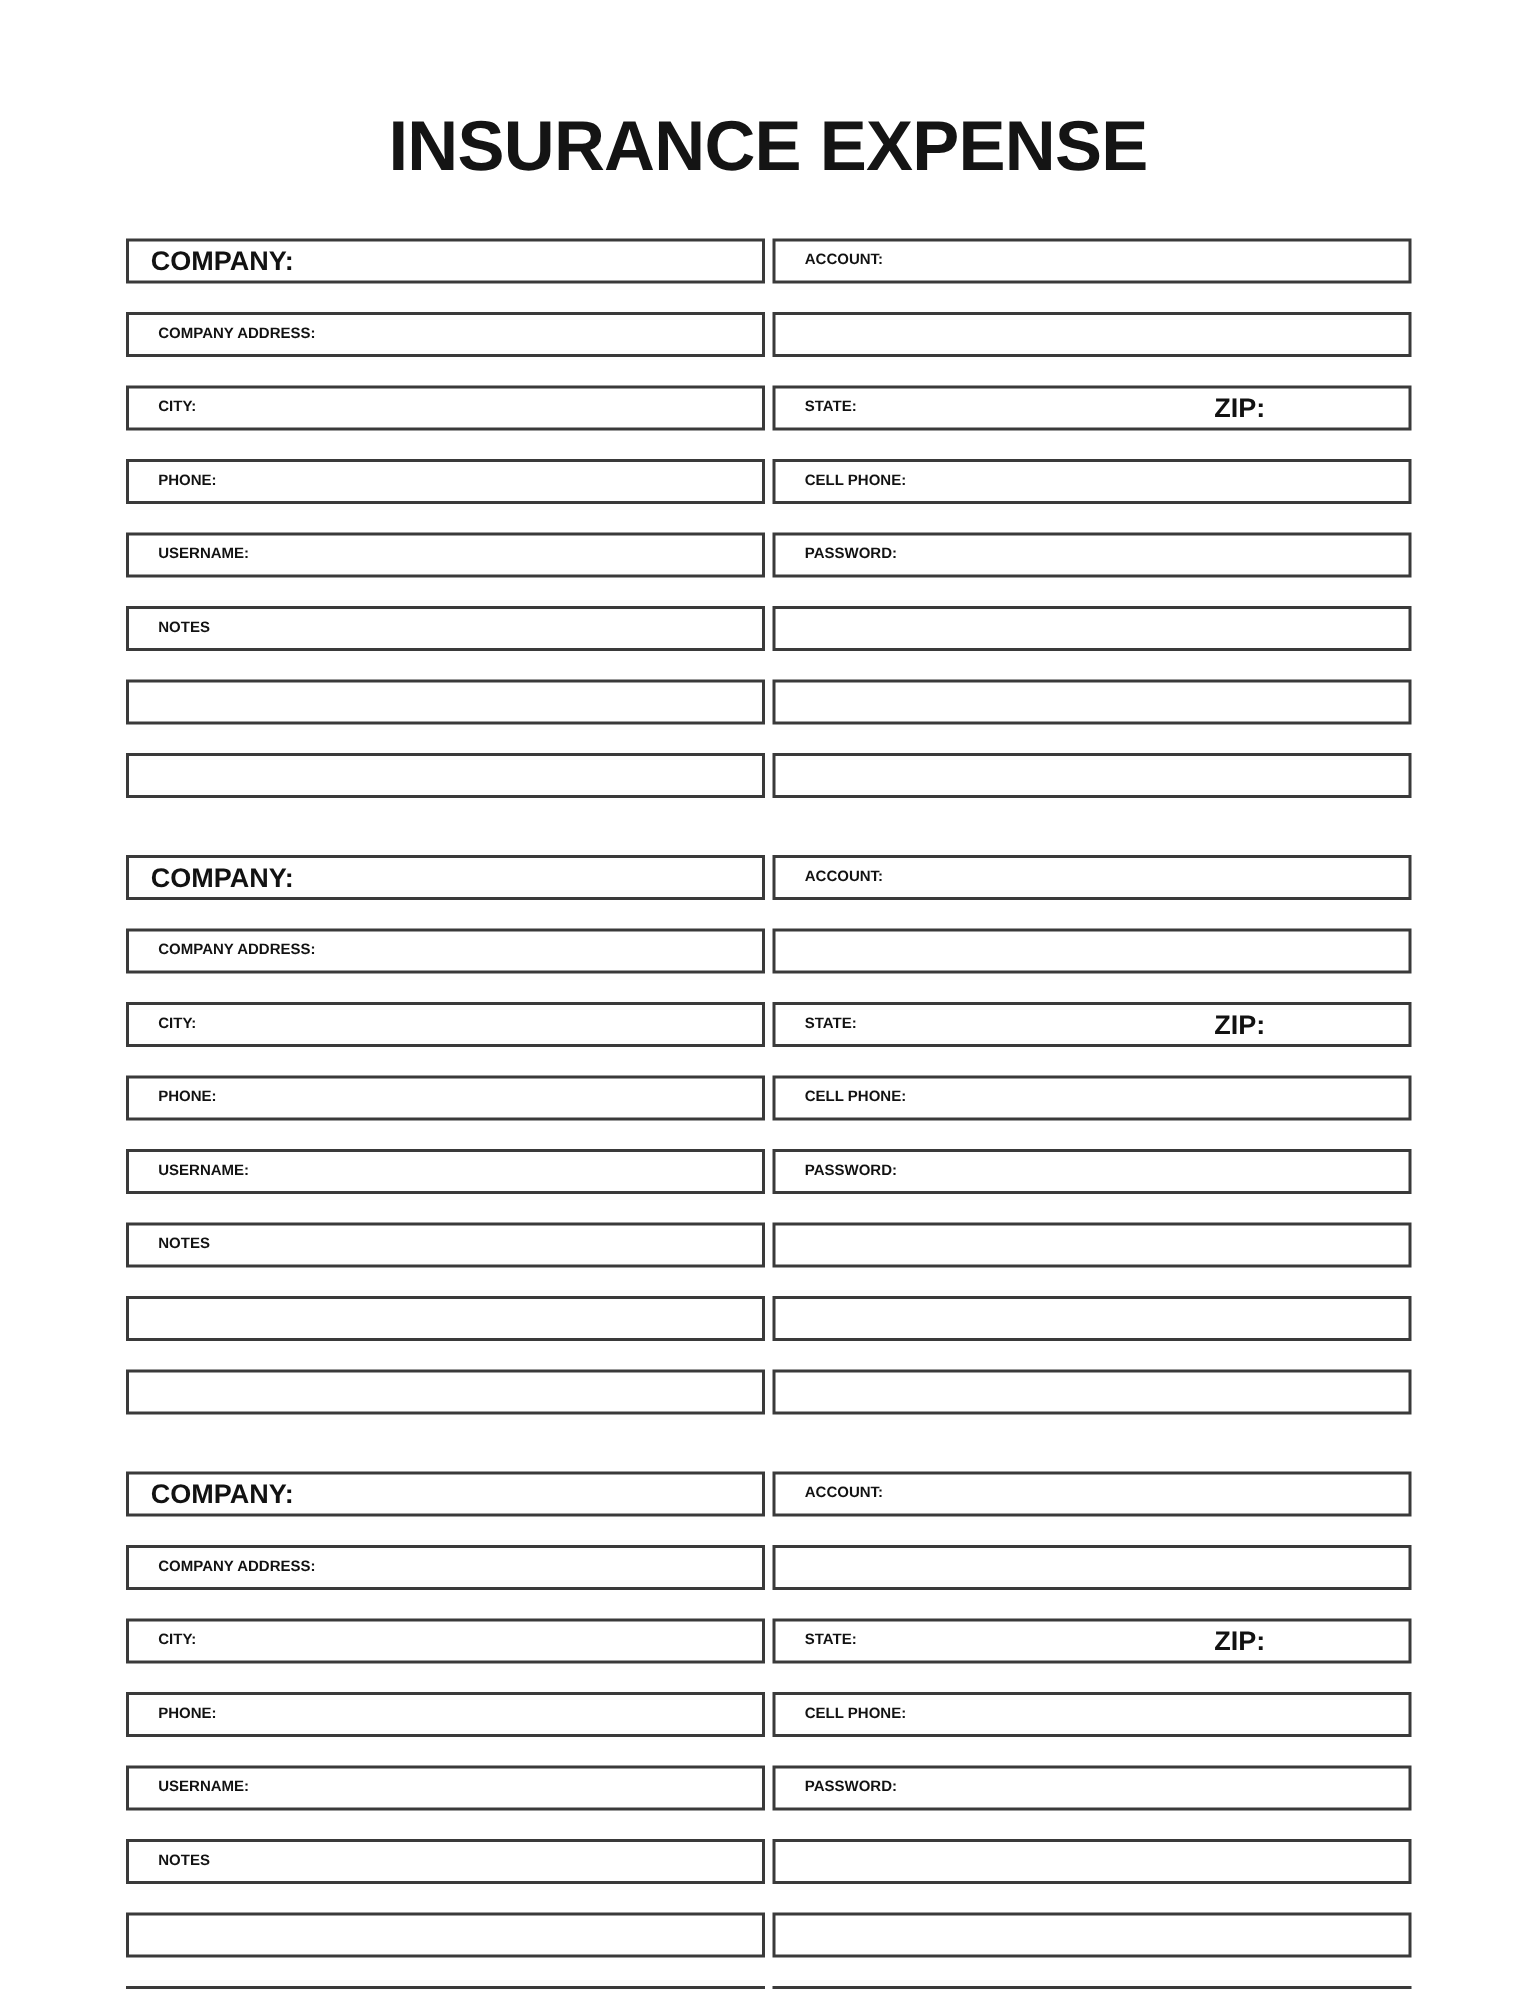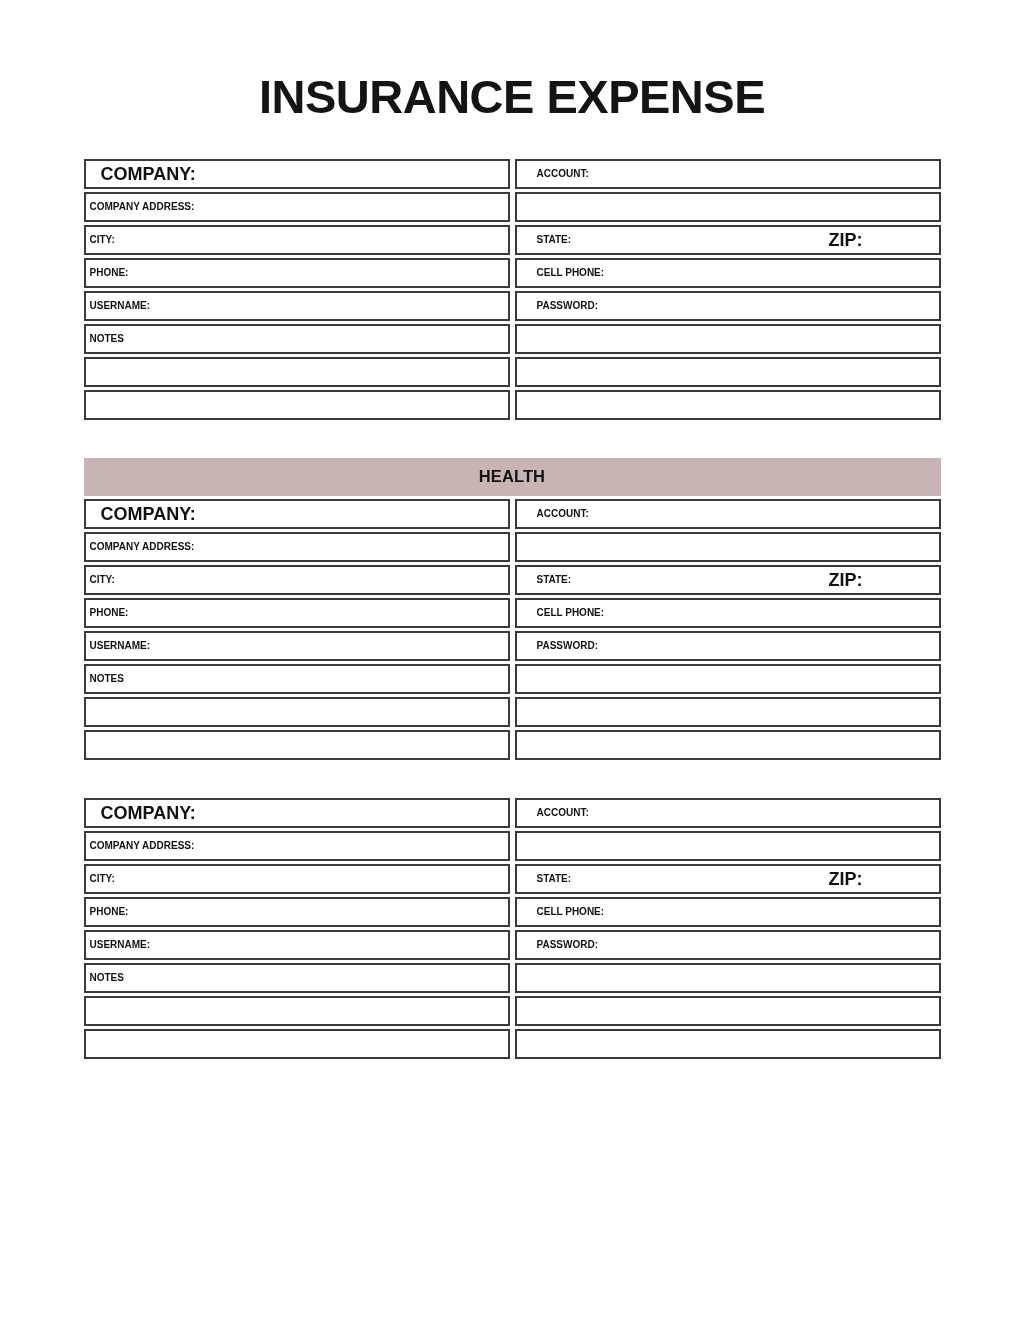--- a/index.html
+++ b/index.html
@@ -59,21 +59,21 @@
     letter-spacing: 0.1px;
   }
 
   .rows {
     margin-top: 3px;
   }
 
   .row {
     display: flex;
     gap: 5px;
-    margin-bottom: 3px;
+    margin-bottom: 19px;
   }
   .row:last-child { margin-bottom: 0; }
 
   .cell {
     border: 2px solid #3a3a3a;
     background: #ffffff;
     height: 30px;
     box-sizing: border-box;
     display: flex;
     align-items: center;
@@ -85,106 +85,48 @@
 
   .label {
     font-size: 10px;
     font-weight: 700;
     color: #121212;
     line-height: 1;
     white-space: nowrap;
   }
 
   
-  .cell.left .label { padding-left: 4px; }
+  .cell.left .label { padding-left: 20px; }
 
   
   .cell.right .label { padding-left: 20px; }
 
   
   .label.lg {
     font-size: 18px;
     padding-left: 15px !important;
   }
 
   
   .label.zip {
     position: absolute;
-    left: 312px;
+    left: 293px;
     font-size: 18px;
     padding-left: 0 !important;
   }
 </style>
 </head>
 <body>
 
 <div class="page">
 
   <h1 class="page-title">INSURANCE EXPENSE</h1>
 
   <div class="sections">
       <div class="section">
-        <div class="rows">
-          <div class="row">
-            <div class="cell left">
-              <span class="label lg">COMPANY:</span>
-            </div>
-            <div class="cell right">
-              <span class="label">ACCOUNT:</span>
-            </div>
-          </div>
-          <div class="row">
-            <div class="cell left">
-              <span class="label">COMPANY ADDRESS:</span>
-            </div>
-            <div class="cell right empty"></div>
-          </div>
-          <div class="row">
-            <div class="cell left">
-              <span class="label">CITY:</span>
-            </div>
-            <div class="cell right">
-              <span class="label">STATE:</span>
-              <span class="label zip">ZIP:</span>
-            </div>
-          </div>
-          <div class="row">
-            <div class="cell left">
-              <span class="label">PHONE:</span>
-            </div>
-            <div class="cell right">
-              <span class="label">CELL PHONE:</span>
-            </div>
-          </div>
-          <div class="row">
-            <div class="cell left">
-              <span class="label">USERNAME:</span>
-            </div>
-            <div class="cell right">
-              <span class="label">PASSWORD:</span>
-            </div>
-          </div>
-          <div class="row">
-            <div class="cell left">
-              <span class="label">NOTES</span>
-            </div>
-            <div class="cell right empty"></div>
-          </div>
-          <div class="row">
-            <div class="cell left empty"></div>
-            <div class="cell right empty"></div>
-          </div>
-          <div class="row">
-            <div class="cell left empty"></div>
-            <div class="cell right empty"></div>
-          </div>
-        </div>
-      </div>
-      <div class="section">
-        <div class="section-header">HEALTH</div>
         <div class="rows">
           <div class="row">
             <div class="cell left">
               <span class="label lg">COMPANY:</span>
             </div>
             <div class="cell right">
               <span class="label">ACCOUNT:</span>
             </div>
           </div>
           <div class="row">
@@ -284,15 +226,72 @@
           <div class="row">
             <div class="cell left empty"></div>
             <div class="cell right empty"></div>
           </div>
           <div class="row">
             <div class="cell left empty"></div>
             <div class="cell right empty"></div>
           </div>
         </div>
       </div>
+      <div class="section">
+        <div class="rows">
+          <div class="row">
+            <div class="cell left">
+              <span class="label lg">COMPANY:</span>
+            </div>
+            <div class="cell right">
+              <span class="label">ACCOUNT:</span>
+            </div>
+          </div>
+          <div class="row">
+            <div class="cell left">
+              <span class="label">COMPANY ADDRESS:</span>
+            </div>
+            <div class="cell right empty"></div>
+          </div>
+          <div class="row">
+            <div class="cell left">
+              <span class="label">CITY:</span>
+            </div>
+            <div class="cell right">
+              <span class="label">STATE:</span>
+              <span class="label zip">ZIP:</span>
+            </div>
+          </div>
+          <div class="row">
+            <div class="cell left">
+              <span class="label">PHONE:</span>
+            </div>
+            <div class="cell right">
+              <span class="label">CELL PHONE:</span>
+            </div>
+          </div>
+          <div class="row">
+            <div class="cell left">
+              <span class="label">USERNAME:</span>
+            </div>
+            <div class="cell right">
+              <span class="label">PASSWORD:</span>
+            </div>
+          </div>
+          <div class="row">
+            <div class="cell left">
+              <span class="label">NOTES</span>
+            </div>
+            <div class="cell right empty"></div>
+          </div>
+          <div class="row">
+            <div class="cell left empty"></div>
+            <div class="cell right empty"></div>
+          </div>
+          <div class="row">
+            <div class="cell left empty"></div>
+            <div class="cell right empty"></div>
+          </div>
+        </div>
+      </div>
     </div>
 
 </div>
 
 </body></html>

